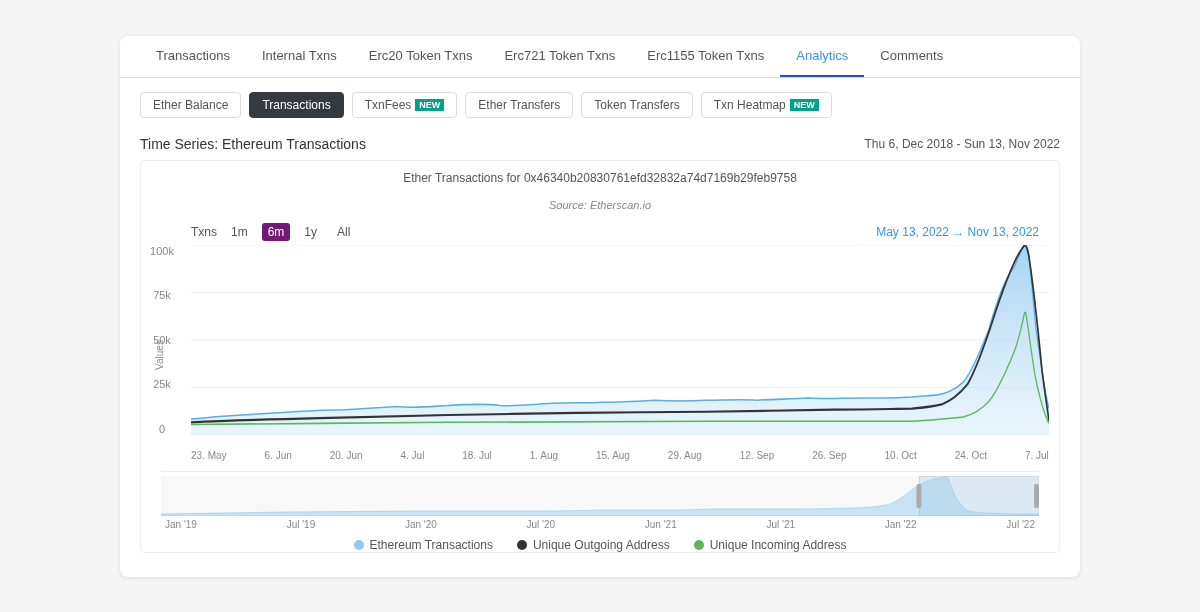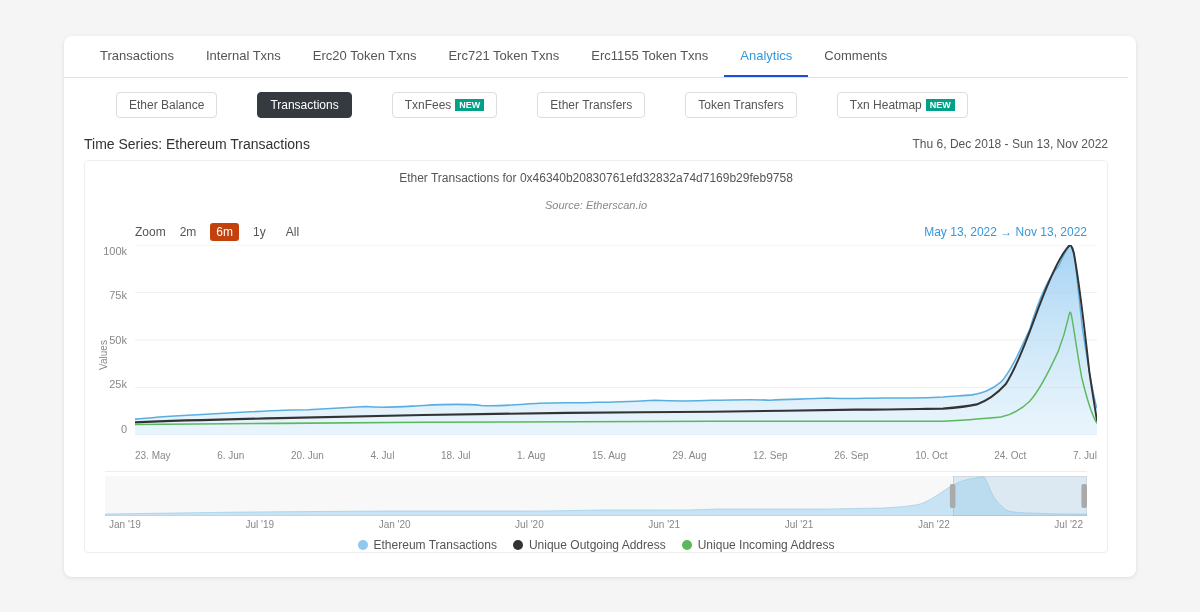--- a/index.html
+++ b/index.html
@@ -11,22 +11,22 @@
       display: flex;
       justify-content: center;
       align-items: center;
       min-height: 100vh;
       padding: 16px;
     }
     .card {
       background: #fff;
       border-radius: 8px;
       box-shadow: 0 1px 4px rgba(0,0,0,0.1);
-      width: 1072px;
-      padding: 0 8px 24px 0;
+      width: 960px;
+      padding: 0 0 24px 0;
       overflow: hidden;
     }
     
     .tabs {
       display: flex;
       border-bottom: 1px solid #e0e0e0;
       padding: 0 20px;
       gap: 0;
     }
     .tab {
@@ -54,21 +54,20 @@
       padding: 5px 12px;
       border: 1px solid #ddd;
       border-radius: 4px;
       cursor: pointer;
       font-size: 12px;
       color: #555;
       background: #fff;
       display: flex;
       align-items: center;
       gap: 4px;
-      margin-left: 32px;
     }
     .subtab.active {
       background: #343a40;
       color: #fff;
       border-color: #343a40;
     }
     .badge-new {
       background: #00a186;
       color: #fff;
       font-size: 9px;
@@ -132,21 +131,21 @@
     .zoom-btn {
       padding: 2px 6px;
       border-radius: 3px;
       cursor: pointer;
       font-size: 12px;
       background: transparent;
       border: none;
       color: #555;
     }
     .zoom-btn.active {
-      background: #c2410c;
+      background: #701a75;
       color: #fff;
       border-radius: 3px;
     }
     .date-range-display {
       font-size: 12px;
       color: #3498db;
     }
 
     .main-chart {
       position: relative;
@@ -158,21 +157,21 @@
 
     .y-axis-labels {
       position: absolute;
       left: 0;
       top: 0;
       bottom: 30px;
       width: 50px;
       display: flex;
       flex-direction: column;
       justify-content: space-between;
-      align-items: flex-end;
+      align-items: center;
       padding-right: 8px;
     }
     .y-label { font-size: 11px; color: #888; }
     .y-axis-title {
       position: absolute;
       left: 4px;
       top: 50%;
       transform: translateY(-50%) rotate(-90deg);
       font-size: 10px;
       color: #888;
@@ -217,21 +216,21 @@
       justify-content: space-between;
       padding: 0 4px;
       font-size: 10px;
       color: #888;
     }
 
     
     .legend {
       display: flex;
       justify-content: center;
-      gap: 16px;
+      gap: 24px;
       margin-top: 12px;
       font-size: 12px;
       color: #555;
     }
     .legend-item {
       display: flex;
       align-items: center;
       gap: 6px;
     }
     .legend-dot {
@@ -280,22 +279,22 @@
     <div class="chart-daterange">Thu 6, Dec 2018 - Sun 13, Nov 2022</div>
   </div>
 
   <div class="chart-container">
 
     <div class="chart-caption">Ether Transactions for 0x46340b20830761efd32832a74d7169b29feb9758</div>
     <div class="chart-source">Source: Etherscan.io</div>
 
     <div class="zoom-row">
       <div class="zoom-controls">
-        <span class="zoom-label">Zoom</span>
-        <button class="zoom-btn">2m</button>
+        <span class="zoom-label">Txns</span>
+        <button class="zoom-btn">1m</button>
         <button class="zoom-btn active">6m</button>
         <button class="zoom-btn">1y</button>
         <button class="zoom-btn">All</button>
       </div>
       <div class="date-range-display">
         <span>May 13, 2022</span>
         <span> → </span>
         <span>Nov 13, 2022</span>
       </div>
     </div>

